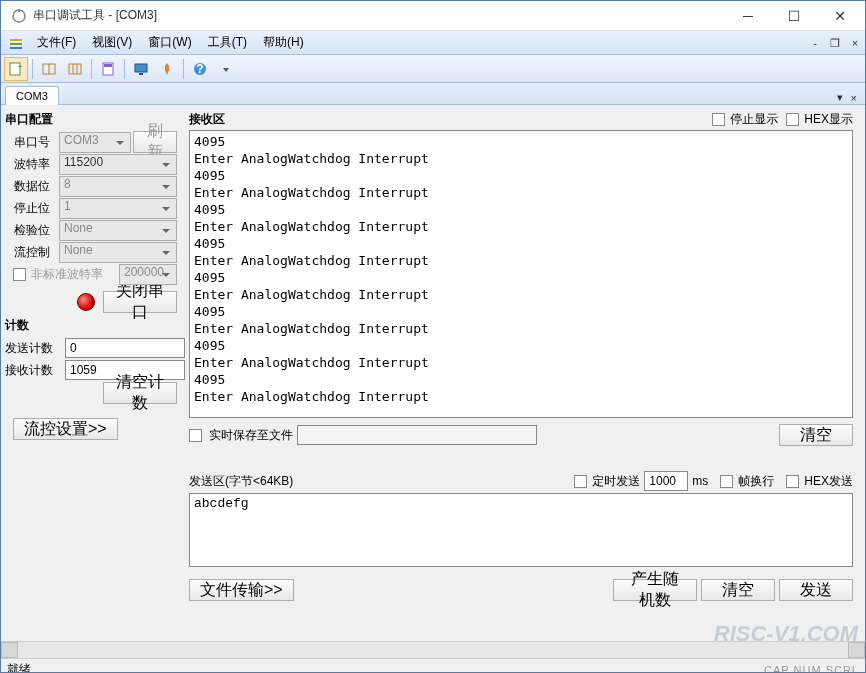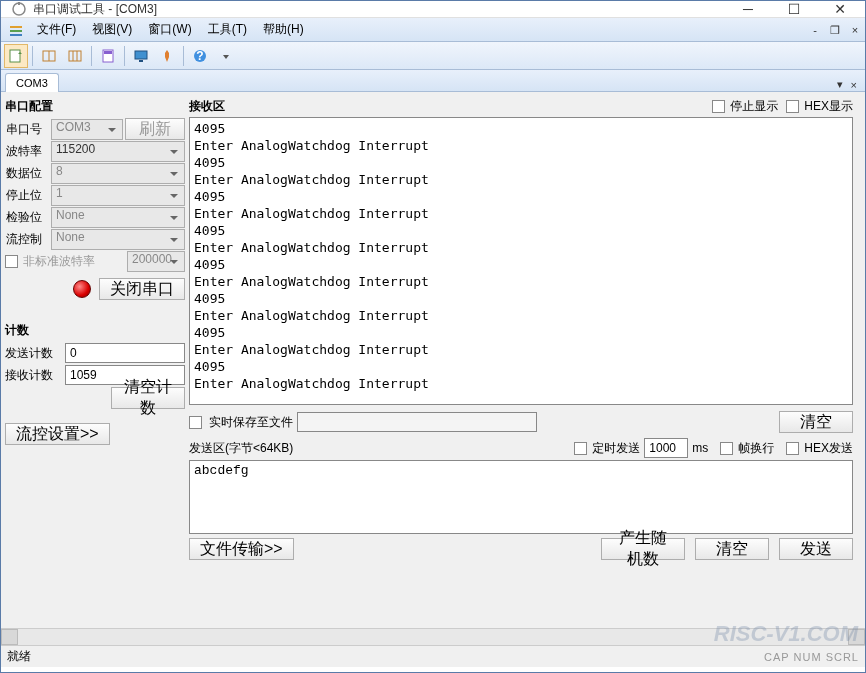--- a/index.html
+++ b/index.html
@@ -1,58 +1,58 @@
 <!DOCTYPE html>
 <html><head>
 <meta charset="utf-8">
 <style>
 *{box-sizing:border-box;margin:0;padding:0;font-family:"Microsoft YaHei",SimSun,Arial,sans-serif;font-size:12px}
 body{background:#fff;width:866px;height:673px;overflow:hidden;border:1px solid #5a7ba8}
-.titlebar{height:17px;background:#fff;display:flex;align-items:center;padding:0 2px;border-bottom:1px solid #e0e0e0}
+.titlebar{height:30px;background:#fff;display:flex;align-items:center;padding:0 2px;border-bottom:1px solid #e0e0e0}
 .titlebar .app-icon{width:16px;height:16px;margin:0 6px 0 8px;display:inline-block}
 .titlebar .title{flex:1;color:#333}
 .win-btn{width:46px;height:29px;display:flex;align-items:center;justify-content:center;font-size:14px;color:#333}
 .menubar{height:24px;background:linear-gradient(#e8f0fb,#d6e4f5);border-bottom:1px solid #a8bcd6;display:flex;align-items:center;padding-left:2px}
 .menubar .menu-icon{width:18px;height:18px;margin:0 4px;display:inline-flex;align-items:center;justify-content:center}
 .menubar .menu-item{padding:3px 8px;color:#000}
 .menubar .spacer{flex:1}
 .menubar .mdi-btn{width:18px;height:18px;margin:0 1px;font-size:11px;color:#333;text-align:center;line-height:18px}
 .toolbar{height:28px;background:linear-gradient(#f0f5fc,#dce8f7);border-bottom:1px solid #a8bcd6;display:flex;align-items:center;padding:0 2px}
 .toolbar .tb-btn{width:24px;height:24px;margin:0 1px;display:flex;align-items:center;justify-content:center;border:1px solid transparent}
 .toolbar .tb-btn.active{background:#fce9c4;border:1px solid #e2b868}
 .toolbar .sep{width:1px;height:20px;background:#a8bcd6;margin:0 3px}
 .tabstrip{height:22px;background:linear-gradient(#e8f0fb,#d6e4f5);display:flex;align-items:flex-end;padding-left:4px;border-bottom:1px solid #a8bcd6}
 .tab{background:#fff;border:1px solid #a8bcd6;border-bottom:none;padding:3px 10px;font-size:11px;border-radius:3px 3px 0 0;position:relative;top:1px}
 .tabstrip .right{margin-left:auto;display:flex;align-items:center;padding-right:4px}
 .tabstrip .right span{font-size:11px;padding:0 4px;color:#333}
 .content{display:flex;height:536px;background:#f0f0f0;padding:4px 12px 0 4px;gap:4px;overflow:auto}
 .left-panel{width:180px;flex-shrink:0}
 .right-panel{flex:1;display:flex;flex-direction:column;min-width:0}
 .group-title{font-weight:bold;padding:2px 0;font-size:12px}
-.cfg-row{display:flex;align-items:center;margin:1px 0;gap:2px}
+.cfg-row{display:flex;align-items:center;margin:1px 8px;gap:2px}
 .cfg-label{width:44px;text-align:left;font-size:12px;padding-left:1px}
 .cfg-select{flex:1;height:21px;background:#e8e8e8;border:1px solid #adadad;padding:0 4px;font-size:12px;color:#333;position:relative}
 .cfg-select.disabled{color:#888}
 .cfg-select::after{content:"";position:absolute;right:6px;top:8px;border:4px solid transparent;border-top-color:#666}
 .btn{height:22px;background:linear-gradient(#fdfdfd,#e8e8e8);border:1px solid #adadad;padding:0 10px;font-size:16px;display:inline-flex;align-items:center;justify-content:center;cursor:pointer}
 .btn.disabled{color:#999}
 .checkbox{width:13px;height:13px;border:1px solid #888;background:#fff;margin-right:3px;display:inline-block;vertical-align:middle}
 .input-text{height:20px;border:1px solid #888;background:#fff;padding:0 4px;font-size:12px}
 .counter-row{display:flex;align-items:center;margin:2px 0;gap:4px}
 .counter-label{width:56px;font-size:12px}
 .counter-val{flex:1;height:20px;border:1px solid #888;background:#fff;padding:0 4px;font-size:12px;line-height:18px}
 .recv-header{display:flex;align-items:center;padding:2px 0}
 .recv-header .label{font-weight:bold;flex:1}
 .chk-group{display:flex;align-items:center;gap:2px;margin-left:8px}
 .recv-box{flex:0 0 288px;background:#fff;border:1px solid #888;font-family:SimSun,monospace;font-size:13px;line-height:17px;padding:2px 4px;overflow-y:scroll;white-space:pre}
 .save-row{display:flex;align-items:center;gap:4px;margin:6px 0 2px 0}
 .save-input{flex:0 0 240px;height:20px;border:1px solid #888;background:#f4f4f4}
 .send-header{display:flex;align-items:center;padding:2px 0;gap:4px}
 .send-box{height:74px;background:#fff;border:1px solid #888;padding:2px 4px;font-family:Liberation Mono, monospace;font-size:13px}
-.send-footer{display:flex;align-items:center;gap:10px;margin-top:4px}
+.send-footer{display:flex;align-items:center;gap:4px;margin-top:12px}
 .statusbar{height:22px;border-top:1px solid #ccc;display:flex;align-items:center;padding:0 6px;font-size:12px;background:#f0f0f0}
 .statusbar .st-left{flex:1}
 .statusbar .st-right{color:#999;font-size:11px;letter-spacing:1px}
 .watermark{position:absolute;right:8px;bottom:26px;color:rgba(120,140,170,.35);font-size:22px;font-weight:bold;font-style:italic;pointer-events:none}
 .scrollbar-h{height:17px;background:#e8e8e8;border-top:1px solid #ccc;display:flex}
 .scrollbar-h .sb-arrow{width:17px;height:16px;background:#d8d8d8;border:1px solid #bbb}
 .scrollbar-h .sb-track{flex:1}
 .red-led{width:18px;height:18px;border-radius:50%;background:radial-gradient(circle at 35% 35%,#ff8a8a,#d90000 60%,#800000);border:1px solid #600}
 </style>
 </head>
@@ -180,23 +180,23 @@
         <span class="cfg-label">流控制</span>
         <span class="cfg-select disabled">None</span>
       </div>
     <div class="cfg-row">
       <span class="checkbox"></span>
       <span style="color:#999">非标准波特率</span>
       <span class="cfg-select disabled" style="flex:0 0 58px;margin-left:auto">200000</span>
     </div>
     <div class="cfg-row" style="margin-top:6px;justify-content:flex-end;gap:8px">
       <span class="red-led"></span>
-      <button class="btn" style="width:86px">关闭串口</button>
-    </div>
-    <div class="group-title" style="margin-top:20px">计数</div>
+      <button class="btn" style="width:74px">关闭串口</button>
+    </div>
+    <div class="group-title" style="margin-top:2px">计数</div>
     <div class="counter-row">
         <span class="counter-label">发送计数</span>
         <span class="counter-val">0</span>
       </div>
     <div class="counter-row">
         <span class="counter-label">接收计数</span>
         <span class="counter-val">1059</span>
       </div>
     <div class="cfg-row" style="justify-content:flex-end;margin-top:2px">
         <button class="btn" style="width:74px">清空计数</button>
@@ -236,21 +236,21 @@
 Enter AnalogWatchdog Interrupt</div>
 
     <div class="save-row">
       <span class="checkbox"></span>
       <span>实时保存至文件</span>
       <span class="save-input"></span>
       <span style="flex:1"></span>
       <button class="btn" style="width:74px">清空</button>
     </div>
 
-    <div class="send-header" style="margin-top:1px">
+    <div class="send-header" style="margin-top:21px">
       <span style="flex:1">发送区(字节&lt;64KB)</span>
       <span class="chk-group">
           <span class="checkbox"></span>
           <span>定时发送</span>
         </span>
       <input class="input-text" style="width: 44px;" value="1000">
       <span>ms</span>
       <span class="chk-group">
           <span class="checkbox"></span>
           <span>帧换行</span>

